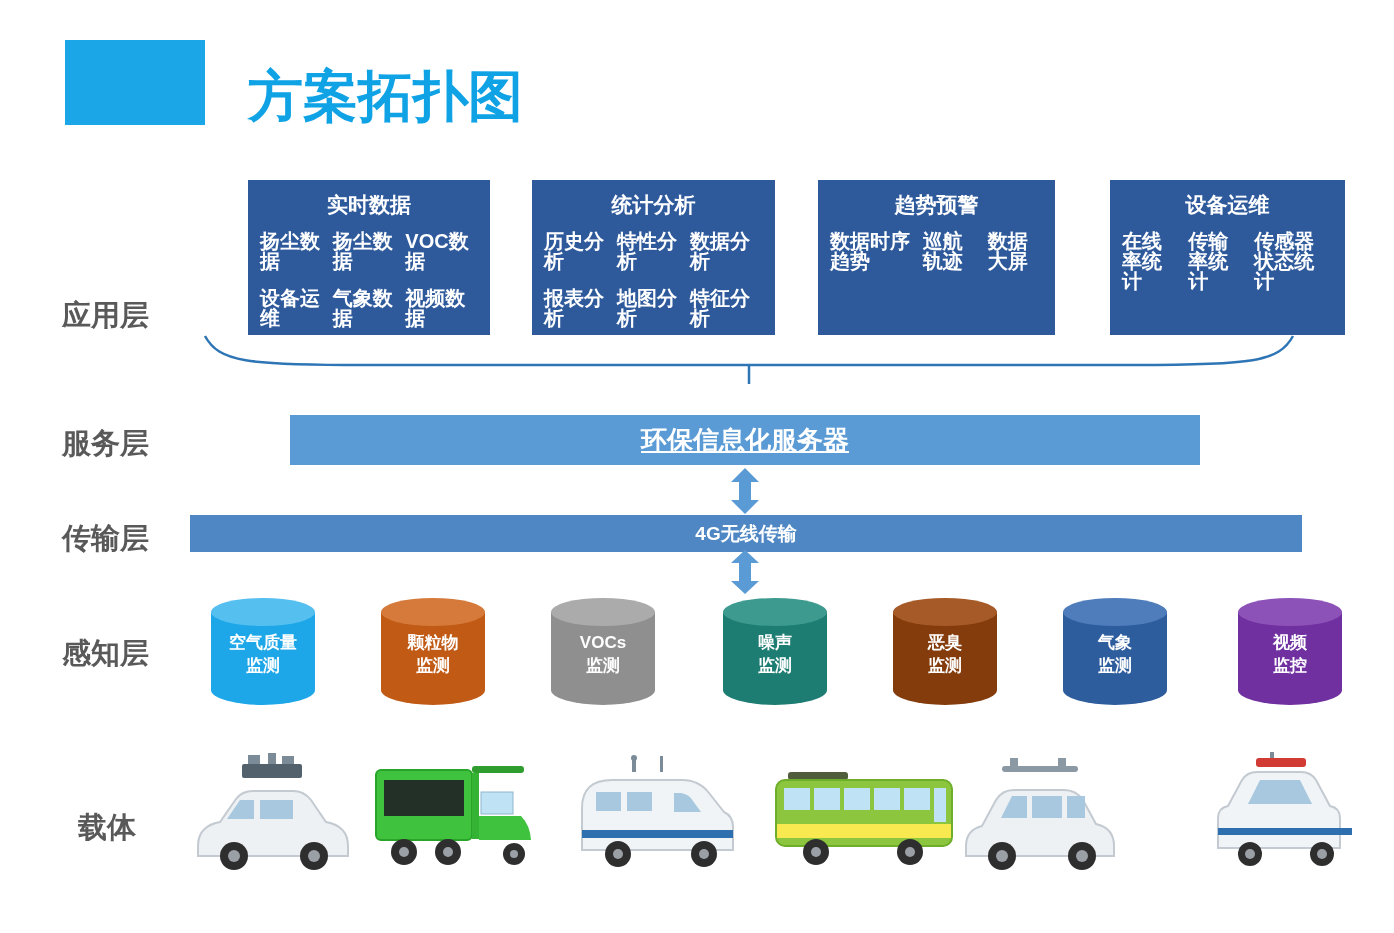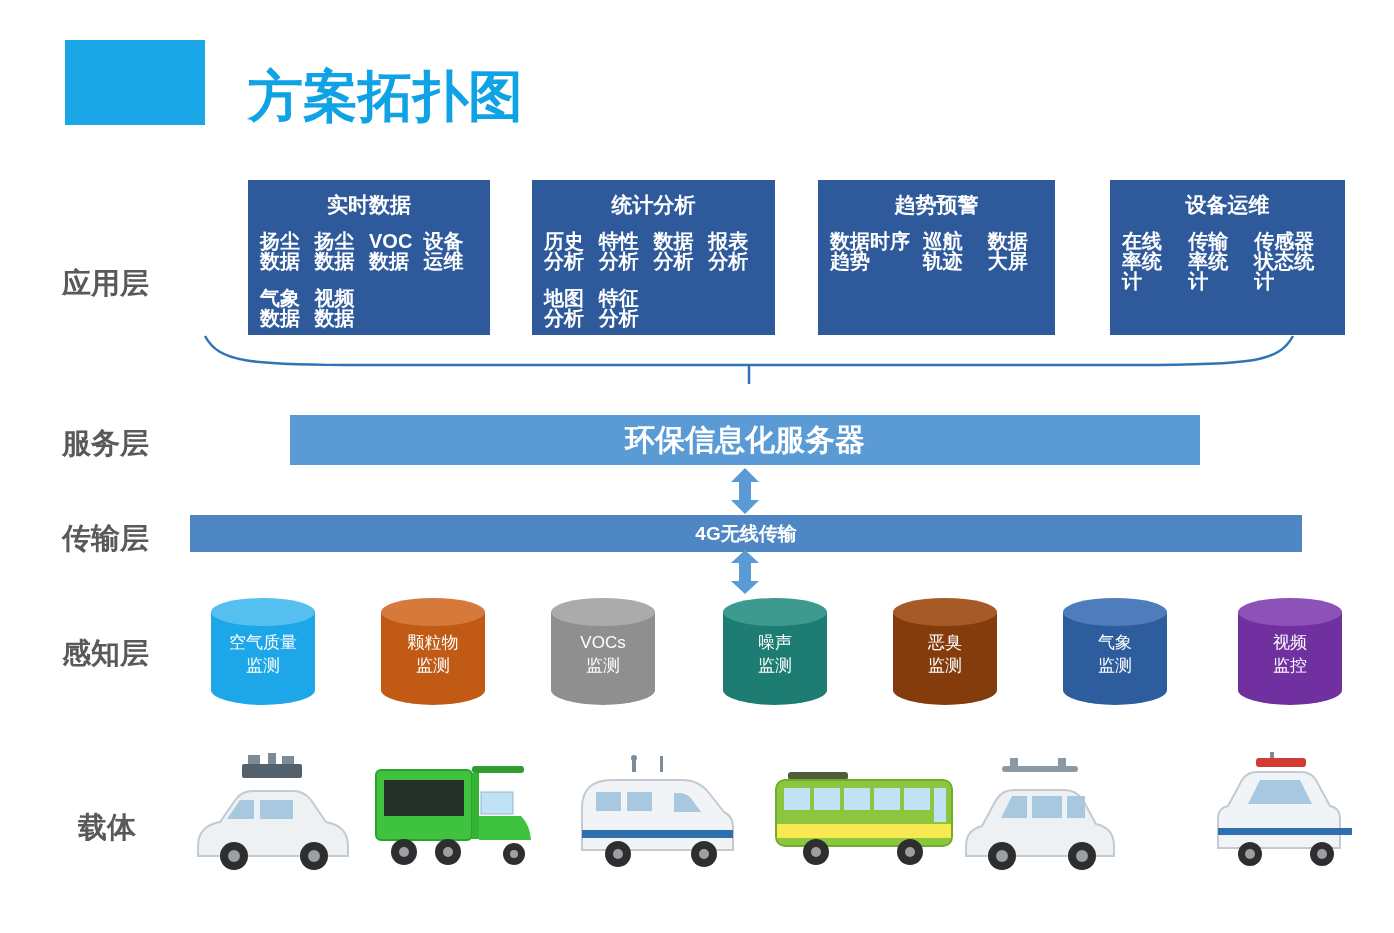--- a/index.html
+++ b/index.html
@@ -12,49 +12,49 @@
   .header-square { left:65px; top:40px; width:140px; height:85px; background:#1ba6e8; }
   .header-subtitle { left:248px; top:34px; font-size:21px; font-weight:bold; color:#1ba6e8; letter-spacing:2px; }
   .header-title { left:248px; top:60px; font-size:55px; font-weight:bold; color:#0fa3e6; }
 
   
   .layer-label { font-size:29px; font-weight:bold; color:#595959; white-space:nowrap; }
 
   
   .app-box { top:180px; height:155px; background:#2e5a9c; color:#ffffff; padding:8px 12px 3px 12px; }
   .app-box-title { text-align:center; font-size:21px; font-weight:bold; margin:3px 0 12px 0; }
-  .app-grid { display:grid; grid-template-columns:1fr 1fr 1fr 1fr; row-gap:17px; font-size:20px; font-weight:bold; line-height:1; }
+  .app-grid { display:grid; grid-template-columns:1fr 1fr 1fr; row-gap:17px; font-size:20px; font-weight:bold; line-height:1; }
   .app-list { display:flex; flex-direction:row; gap:10px; font-size:20px; font-weight:bold; line-height:1; }
 
   
   .brace-svg path { fill:none; stroke:#2e75b6; stroke-width:2.5px; }
 
   
   .service-bar { left:290px; top:415px; width:910px; height:50px; background:#5b9bd5; color:#fff;
-                 font-size:30px; font-weight:bold; text-align:center; line-height:50px; }
+                 font-size:26px; font-weight:bold; text-align:center; line-height:50px;text-decoration:underline; }
   .transmission-bar { left:190px; top:515px; width:1112px; height:37px; background:#4e87c3; color:#ffffff;
                  font-size:19px; font-weight:bold; text-align:center; line-height:37px; }
 
   
   .cylinder { top:595px; width:116px; height:115px; }
   .cyl-label { position:absolute; left:0; top:36px; width:116px; text-align:center; color:#fff;
-               font-size:17px; font-weight:normal; line-height:23px; }
+               font-size:17px; font-weight:bold; line-height:23px; }
 
   
   .vehicle { top:750px; width:180px; height:135px; }
 </style>
 </head>
 <body>
 
 <div class="stage">
 
   <div class="abs header-square"></div>
   <div class="abs header-title">方案拓扑图</div>
 
-  <div class="abs layer-label" style="left:62px;top:264px">应用层</div>
+  <div class="abs layer-label" style="left:62px;top:296px">应用层</div>
   <div class="abs layer-label" style="left:62px;top:424px">服务层</div>
   <div class="abs layer-label" style="left:62px;top:519px">传输层</div>
   <div class="abs layer-label" style="left:62px;top:634px">感知层</div>
   <div class="abs layer-label" style="left:78px;top:808px">载体</div>
 
   <div class="abs app-box" style="left:248px;width:242px">
     <div class="app-box-title">实时数据</div>
     <div class="app-grid">
       <span>扬尘数据</span>
       <span>扬尘数据</span>

